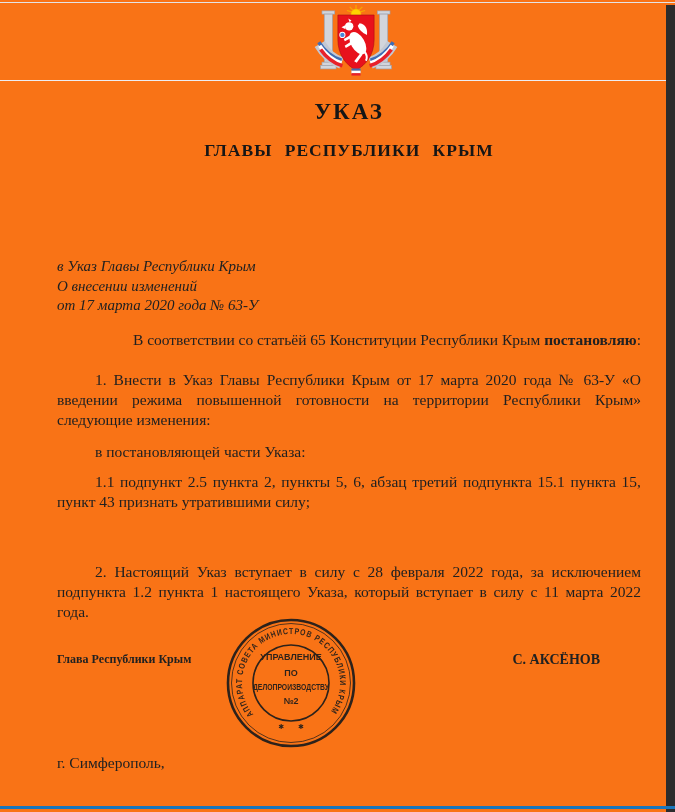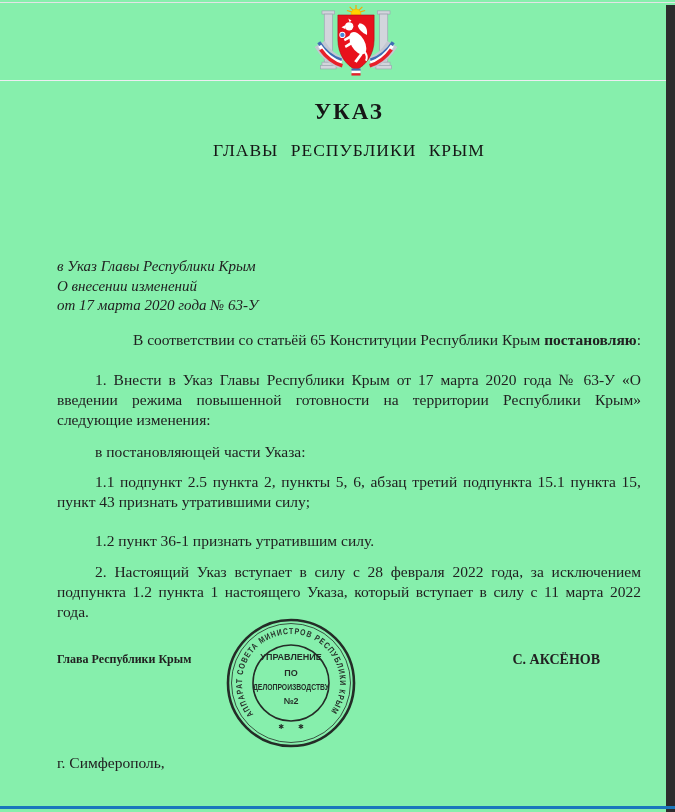--- a/index.html
+++ b/index.html
@@ -1,34 +1,34 @@
 <!DOCTYPE html>
 <html><head>
 <meta charset="utf-8">
 <style>
   html,body { margin:0; padding:0; background:#ffffff; }
   .screen {
-    position:relative; width:675px; height:812px; background:#86efac;
+    position:relative; width:675px; height:812px; background:#f97316;
     overflow:hidden; font-family:"Liberation Serif","DejaVu Serif",serif;
     color:#212121;
   }
   .topline  { position:absolute; top:2px; left:0; width:675px; height:1px; background:#e4e4e6; }
   .edge-right { position:absolute; top:5px; right:0; width:9px; height:807px; background:#2c2c2c; }
   .blueline { position:absolute; top:806px; left:0; width:675px; height:3px; background:#1a76bc; }
   .rule-under-emblem { position:absolute; top:80px; left:0; width:675px; height:1px; background:#ededf2; }
 
   .emblem { position:absolute; left:313px; top:5px; width:86px; height:78px; }
 
   .title {
     position:absolute; left:57px; top:99px; width:584px; text-align:center;
     font-weight:bold; font-size:23px; letter-spacing:2px; color:#161616;
   }
   .subtitle {
     position:absolute; left:57px; top:140px; width:584px; text-align:center;
-    font-weight:normal; font-size:17.5px; letter-spacing:1px; word-spacing:7px; color:#161616;
+    font-weight:bold; font-size:17.5px; letter-spacing:1px; word-spacing:7px; color:#161616;
   }
   .subject {
     position:absolute; left:57px; top:257px; width:584px;
     font-style:italic; font-size:15px; line-height:19.5px;
   }
   .body-p {
     position:absolute; left:57px; width:584px; margin:0;
     font-size:15.5px; line-height:20px; text-indent:38px;
   }
   .just { text-align:justify; }
@@ -127,21 +127,20 @@
     <div>в Указ Главы Республики Крым</div>
     <div>О внесении изменений</div>
     <div>от 17 марта 2020 года № 63-У</div>
   </div>
 
   <p class="body-p p1"><span>В соответствии со статьёй 65 Конституции Республики Крым </span><b>постановляю</b><span>:</span></p>
 
   <p class="body-p p2 just">1. Внести в Указ Главы Республики Крым от 17 марта 2020 года № 63-У «О введении режима повышенной готовности на территории Республики Крым» следующие изменения:</p>
   <p class="body-p p3">в постановляющей части Указа:</p>
   <p class="body-p p4 just">1.1 подпункт 2.5 пункта 2, пункты 5, 6, абзац третий подпункта 15.1 пункта 15, пункт 43 признать утратившими силу;</p>
-  <p class="body-p p5">1.2 пункт 36-1 признать утратившим силу.</p>
   <p class="body-p p6 just">2. Настоящий Указ вступает в силу с 28 февраля 2022 года, за исключением подпункта 1.2 пункта 1 настоящего Указа, который вступает в силу с 11 марта 2022 года.</p>
 
   <div class="sig-title">Глава Республики Крым</div>
   <div class="sig-name">С. АКСЁНОВ</div>
 
   <svg class="stamp" viewBox="0 0 134 134" xmlns="http://www.w3.org/2000/svg" xmlns:xlink="http://www.w3.org/1999/xlink">
     <circle cx="67" cy="67" r="63" fill="none" stroke="#1c1c1c" stroke-width="2.6"></circle>
     <circle cx="67" cy="67" r="59.5" fill="none" stroke="#1c1c1c" stroke-width="0.8"></circle>
     <circle cx="67" cy="67" r="38" fill="none" stroke="#1c1c1c" stroke-width="1.6"></circle>
     <path id="ringPath" d="M 29.5 98.5 A 49 49 0 1 1 104.5 98.5" fill="none"></path>

